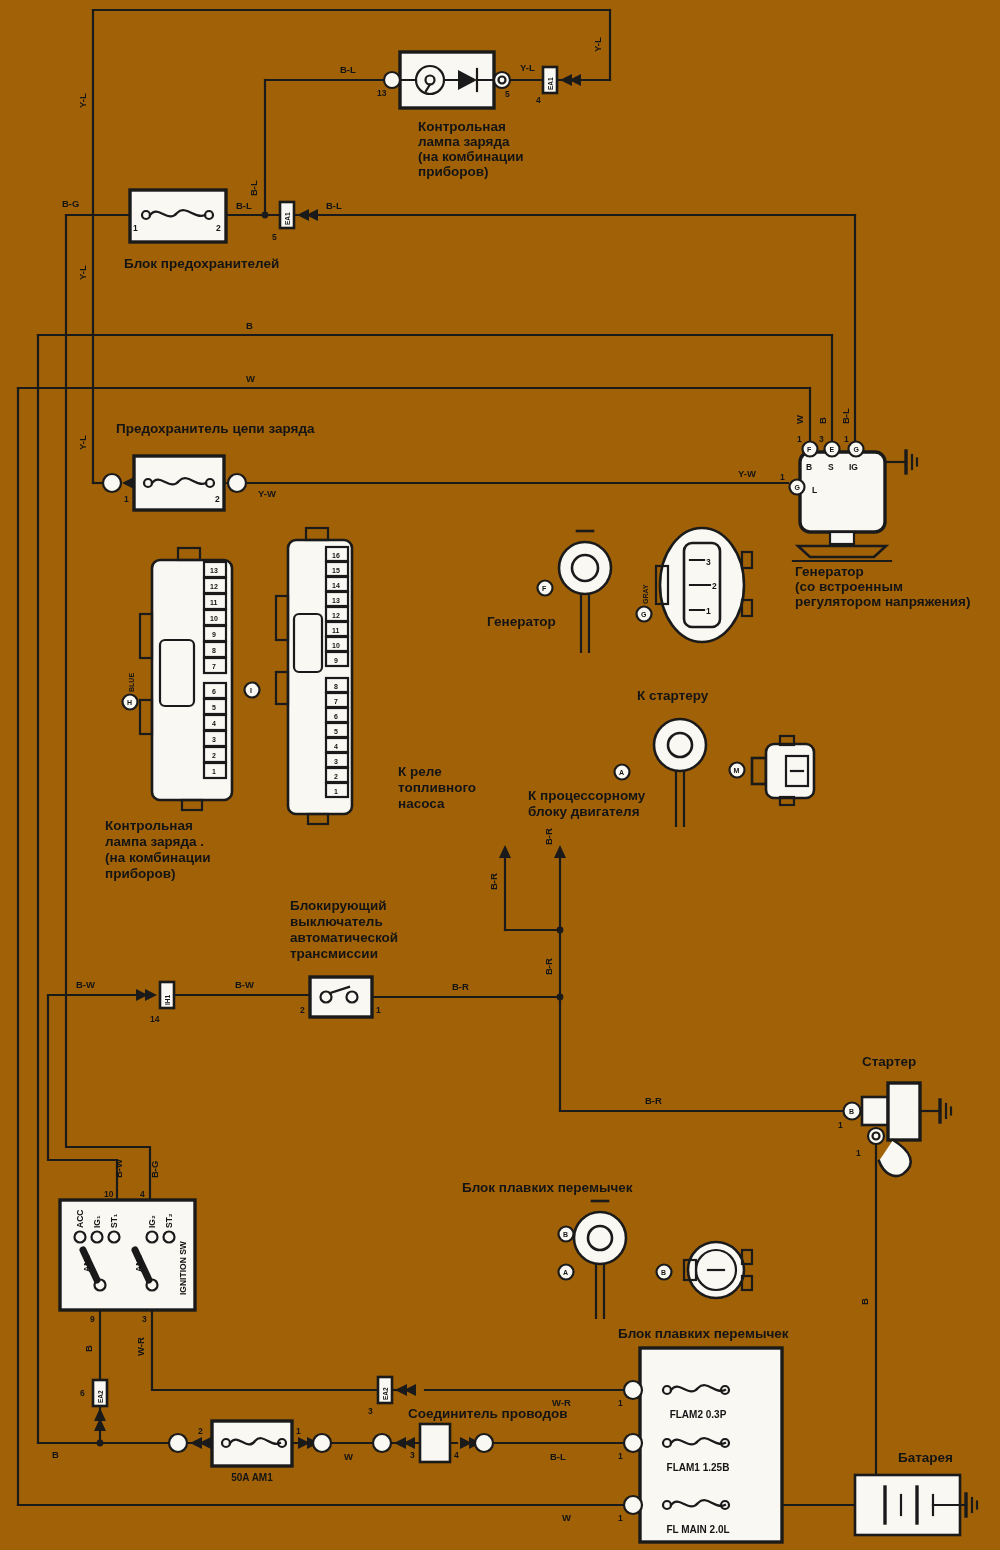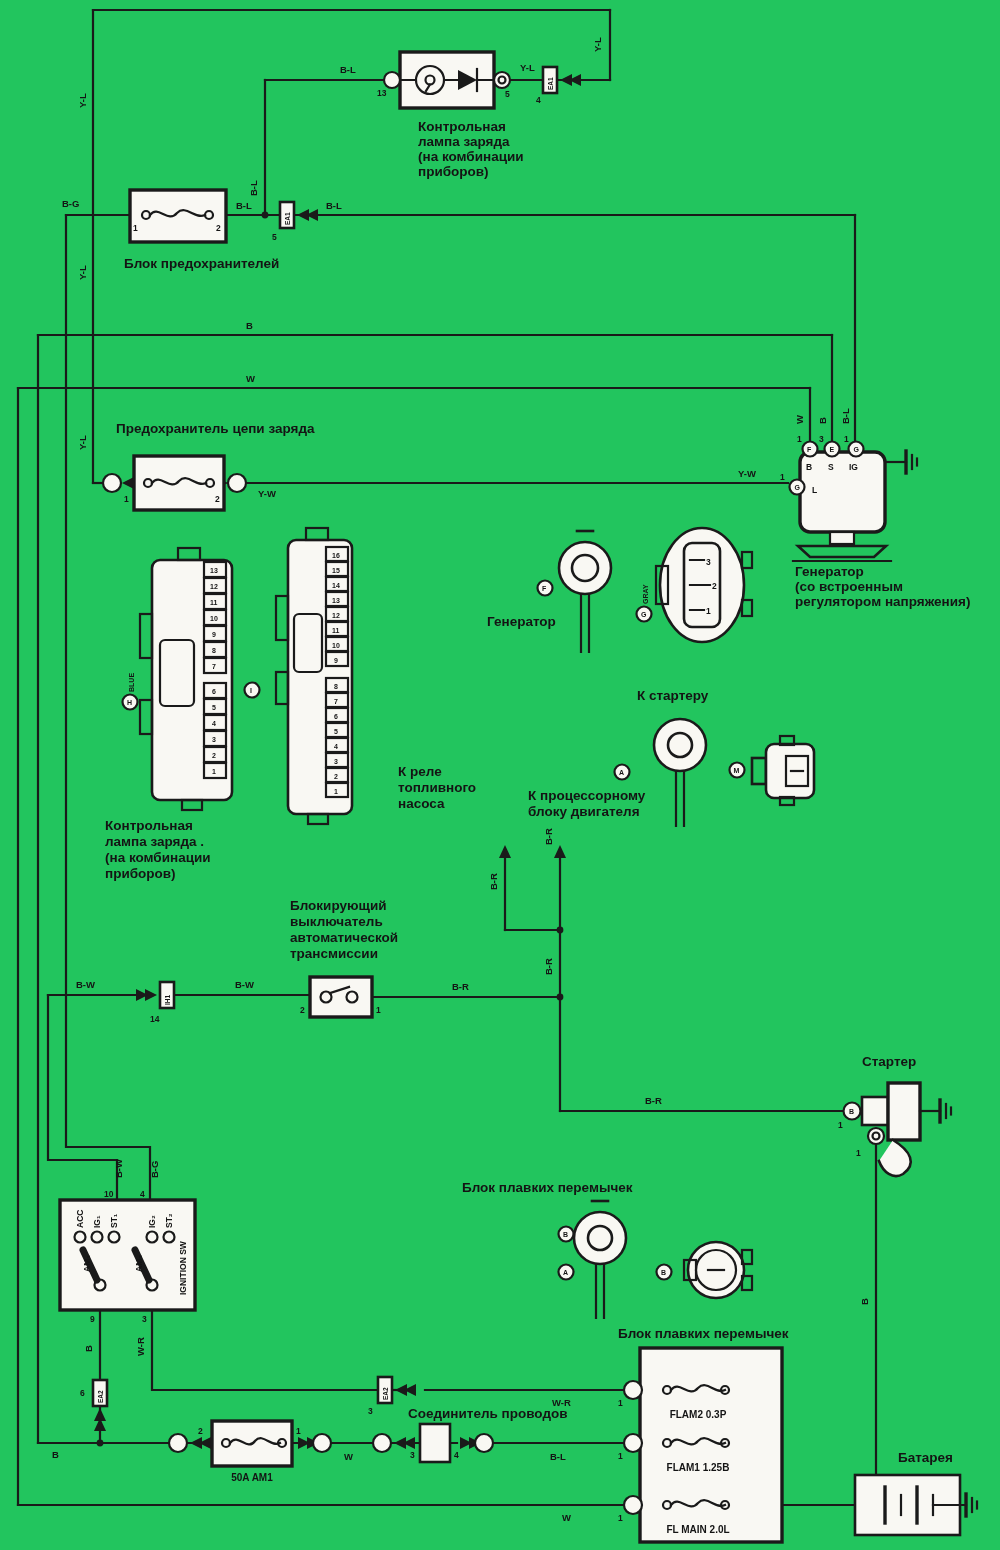--- a/index.html
+++ b/index.html
@@ -1,16 +1,16 @@
 <!DOCTYPE html>
 <html><head>
 <meta charset="utf-8">
 <style>
   html,body{margin:0;padding:0;background:#e8e8e4;}
-  .page{width:1000px;height:1550px;background:#22c55e;position:relative;margin:0 auto;}
+  .page{width:1000px;height:1550px;background:#a16207;position:relative;margin:0 auto;}
   svg{display:block}
   .ink{stroke:#1a1a1a;fill:none;stroke-width:2.2;stroke-linecap:square}
   .thick{stroke-width:3.4}
   .mid{stroke-width:2.6}
   .box{fill:#f9f8f3}
   .solid{fill:#1a1a1a;stroke:none}
   .pc{fill:#f9f8f3;stroke:#1a1a1a;stroke-width:2.2}
   text{fill:#141414;font-family:"Liberation Sans","DejaVu Sans",sans-serif;font-weight:bold}
   .lbl{font-size:13.5px}
   .wl{font-size:9.5px}

